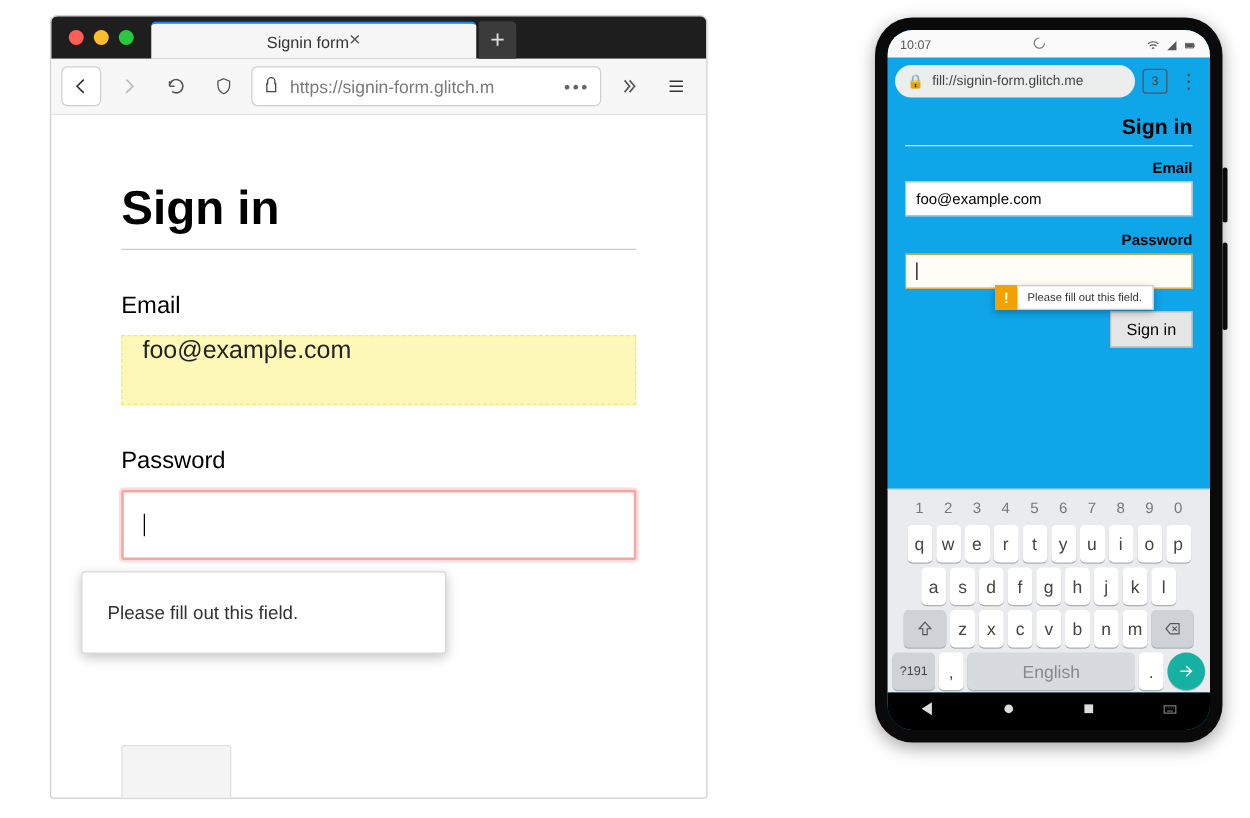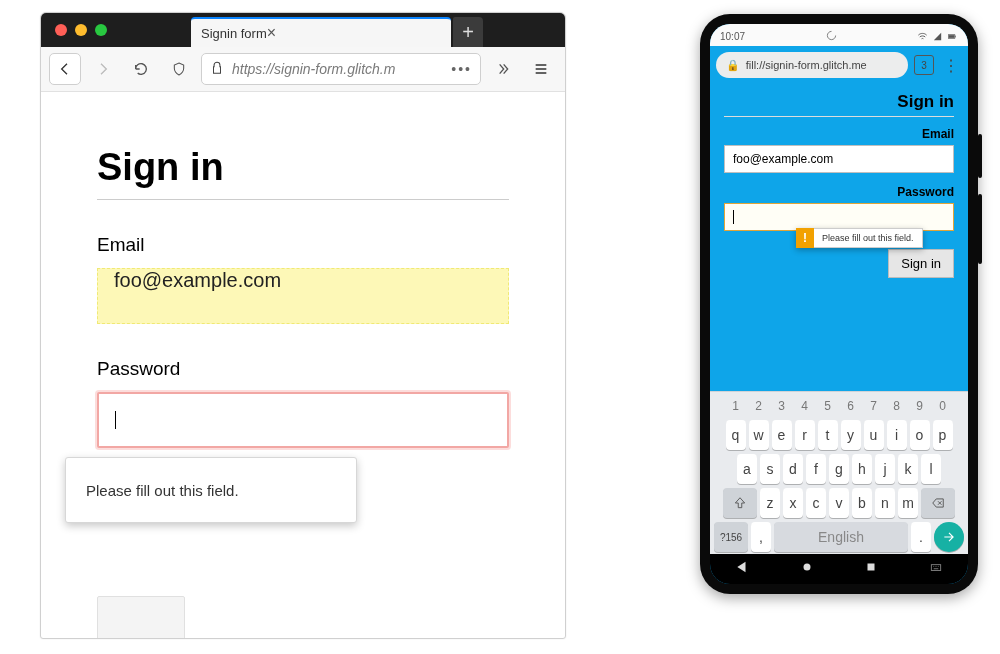--- a/index.html
+++ b/index.html
@@ -10,43 +10,43 @@
     position:absolute;left:40px;top:12px;width:524px;height:625px;
     border:1px solid #d0d0d0;border-radius:6px 6px 3px 3px;overflow:hidden;
     box-shadow:0 0 0 1px rgba(0,0,0,.02);
     background:#fff;
   }
   .d-tabstrip{height:34px;background:#1e1e1e;display:flex;align-items:flex-end;}
   .traffic{display:flex;gap:8px;padding:0 14px;align-items:center;height:100%;}
   .tl{width:12px;height:12px;border-radius:50%;}
   .tl.red{background:#ff5f57;} .tl.yel{background:#febc2e;} .tl.grn{background:#28c840;}
   .d-tab{
-    margin-left:70px;height:30px;min-width:260px;background:#f6f6f6;
+    height:30px;min-width:260px;background:#f6f6f6;
     border-radius:4px 4px 0 0;display:flex;align-items:center;
-    padding:0 10px;font-size:13px;color:#333;justify-content:flex-start;
+    padding:0 10px;font-size:13px;color:#333;justify-content:center;
     border-top:2px solid #0a84ff;box-sizing:border-box;
   }
   .d-tab .x{font-size:16px;color:#555;}
   .d-newtab{width:30px;height:30px;background:#3b3b3b;display:flex;align-items:center;justify-content:center;color:#ddd;font-size:20px;margin-left:2px;border-radius:2px 4px 0 0;}
   .d-toolbar{
     height:44px;background:#f7f7f7;border-bottom:1px solid #e1e1e1;
     display:flex;align-items:center;padding:0 8px;gap:6px;
   }
   .tbtn{
     width:30px;height:30px;border:1px solid #cfcfcf;border-radius:5px;
     display:flex;align-items:center;justify-content:center;background:#fff;color:#333;
   }
   .tbtn.ghost{border-color:transparent;background:transparent;color:#8b8b8b;}
   .tbtn svg{width:16px;height:16px;}
   .d-url{
     flex:1;height:30px;border:1px solid #cfcfcf;border-radius:5px;background:#fff;
     display:flex;align-items:center;padding:0 8px;gap:8px;font-size:14px;color:#555;
     overflow:hidden;white-space:nowrap;
   }
-  .d-url .proto{color:#7a7a7a;font-style:italic;}
+  .d-url .proto{color:#7a7a7a;}
   .d-url .lock{color:#2aa850;}
   .d-url .dots{margin-left:auto;letter-spacing:2px;color:#666;}
   .d-page{padding:54px 56px 0 56px;position:relative;}
   .d-page h1{font-size:38px;margin:0 0 10px 0;font-weight:600;}
   .d-hr{border:none;border-bottom:1px solid #ccc;margin:0 0 34px 0;}
   .d-label{font-size:19px;margin-bottom:12px;}
   .d-field{
     width:100%;height:56px;box-sizing:border-box;padding:0 16px;font-size:20px;
     border:1px solid transparent;margin-bottom:34px;
   }
@@ -343,21 +343,21 @@
           </div>
         <div class="key w2">
           <svg width="16" height="14" viewBox="0 0 24 24">
               <path d="M9 5h12v14H9l-6-7z" fill="none" stroke="#555" stroke-width="1.6"></path>
               <path d="M12 9l6 6M18 9l-6 6" stroke="#555" stroke-width="1.6"></path>
             </svg>
         </div>
       </div>
       <div class="krow">
         <div class="key w2" style="font-size:10px;">
-          <span>?156</span>
+          <span>?191</span>
         </div>
         <div class="key">,</div>
         <div class="key space">
           <span>English</span>
         </div>
         <div class="key">.</div>
         <div class="key go">
           <svg width="14" height="14" viewBox="0 0 24 24">
               <path d="M4 12h14M12 5l7 7-7 7" fill="none" stroke="#fff" stroke-width="2"></path>
             </svg>

